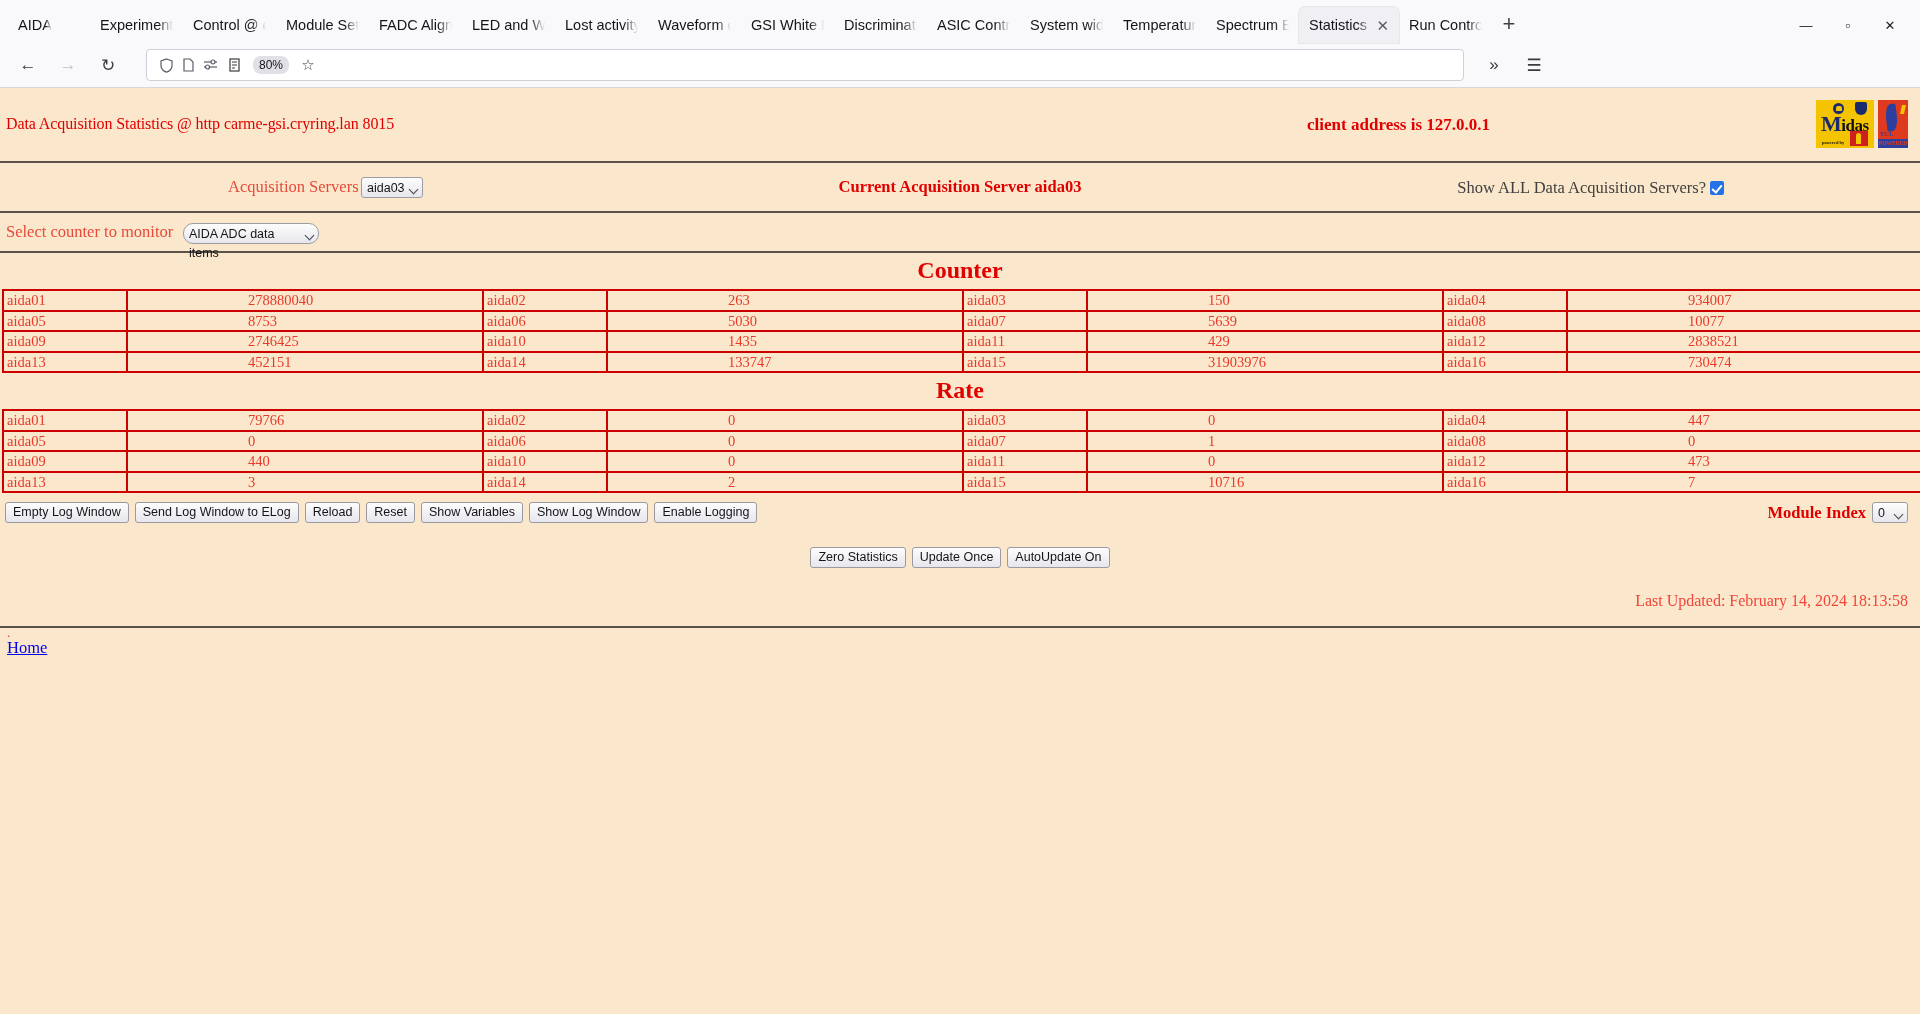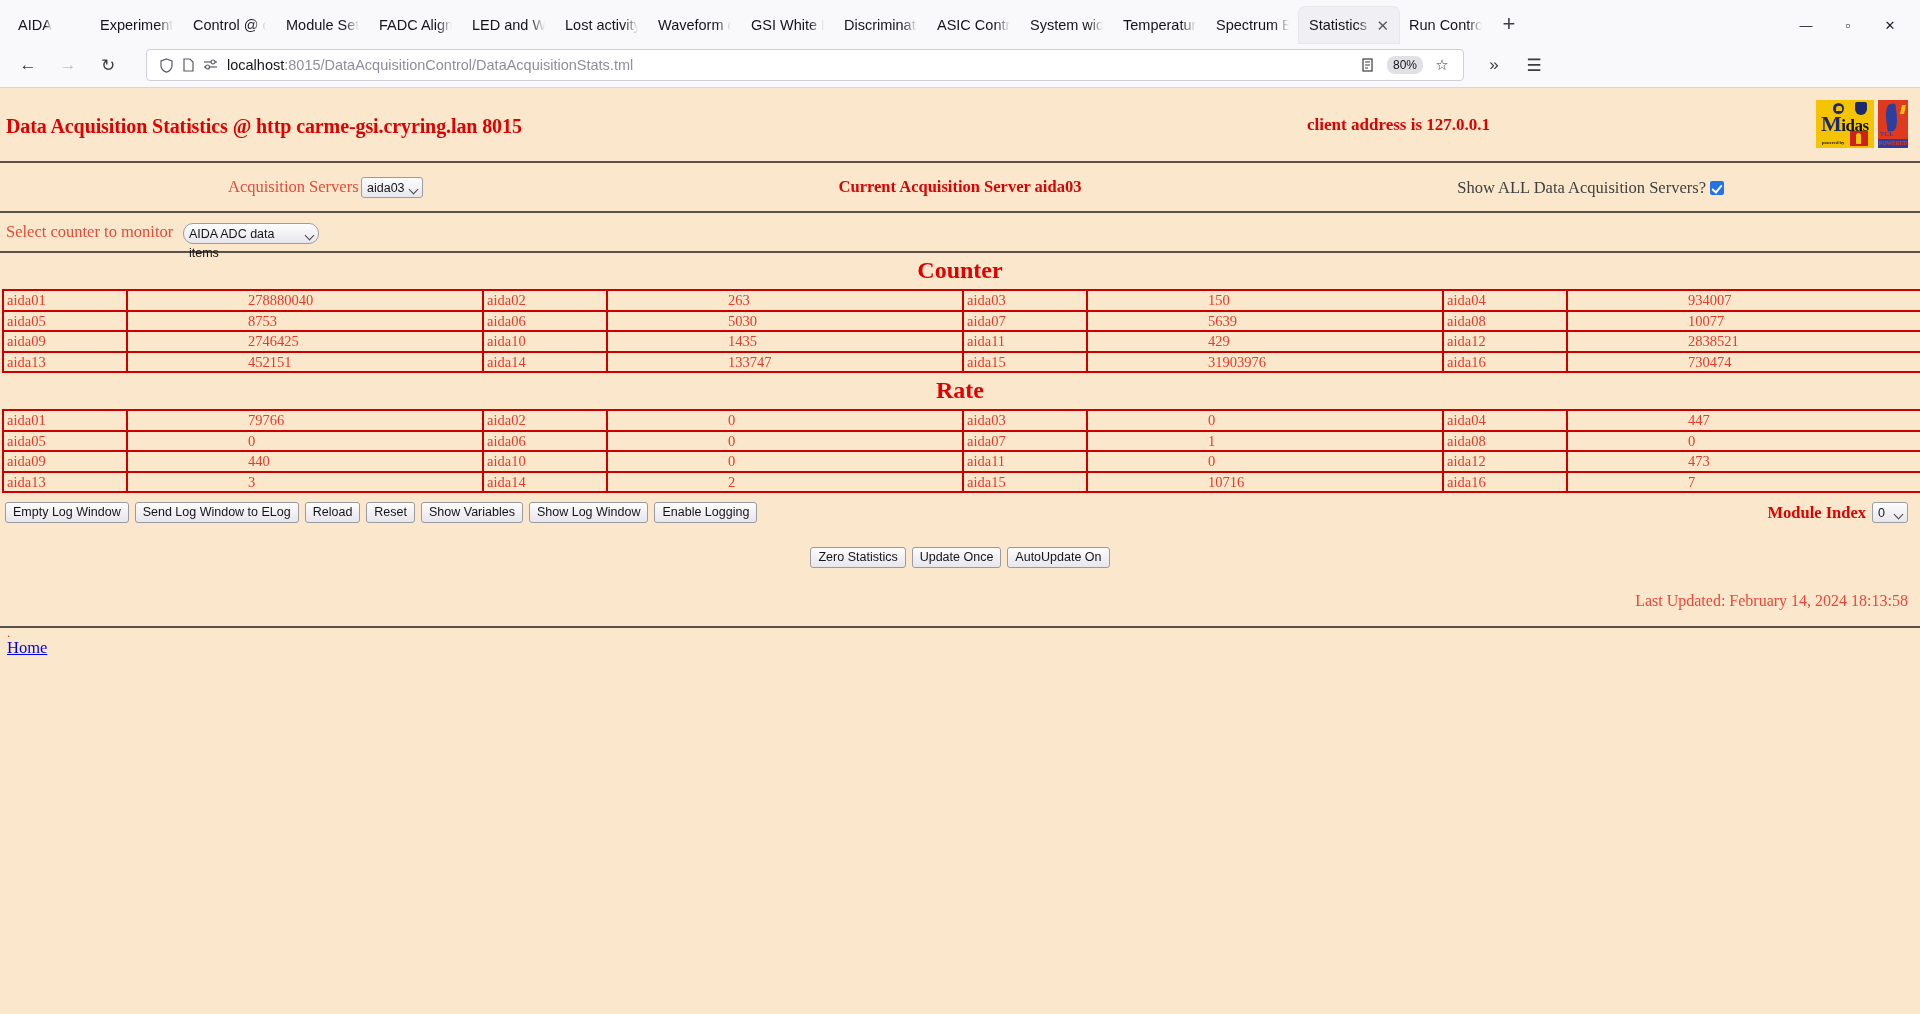--- a/index.html
+++ b/index.html
@@ -145,22 +145,22 @@
   }
 
   
   #header-band {
     position: relative;
     height: 73px;
   }
   #page-title {
     position: absolute;
     left: 6px; top: 27px;
-    font-size: 20px;
-    font-weight: bold;
+    font-size: 16px;
+    font-weight: normal;
     color: #e00000;
     font-family: "Liberation Serif", serif;
     letter-spacing: -0.1px;
   }
   #client-address {
     position: absolute;
     right: 430px; top: 27px;
     font-size: 17px;
     font-weight: bold;
     color: #e00000;
@@ -501,21 +501,20 @@
           </svg>
       </span>
       <span class="url-chip">
         <svg width="15" height="12" viewBox="0 0 15 12">
           <line x1="1" y1="3" x2="14" y2="3" stroke="#5b5b66" stroke-width="1.2"></line>
           <line x1="1" y1="8" x2="14" y2="8" stroke="#5b5b66" stroke-width="1.2"></line>
           <circle cx="10" cy="3" r="2" fill="#f9f9fb" stroke="#5b5b66" stroke-width="1.2"></circle>
           <circle cx="4.5" cy="8" r="2" fill="#f9f9fb" stroke="#5b5b66" stroke-width="1.2"></circle>
         </svg>
       </span>
-      <span id="url-text"><b>localhost</b><span>:8015/DataAcquisitionControl/DataAcquisitionStats.tml</span></span>
       <span class="url-right-icon">
         <svg width="11" height="14" viewBox="0 0 11 14">
             <rect x="1" y="1" width="9" height="12" fill="none" stroke="#3b3b3d" stroke-width="1.2"></rect>
             <line x1="3" y1="4" x2="8" y2="4" stroke="#3b3b3d" stroke-width="1"></line>
             <line x1="3" y1="7" x2="8" y2="7" stroke="#3b3b3d" stroke-width="1"></line>
             <line x1="3" y1="10" x2="6" y2="10" stroke="#3b3b3d" stroke-width="1"></line>
           </svg>
       </span>
       <span id="zoom-badge">80%</span>
       <span class="url-right-icon">☆</span>

